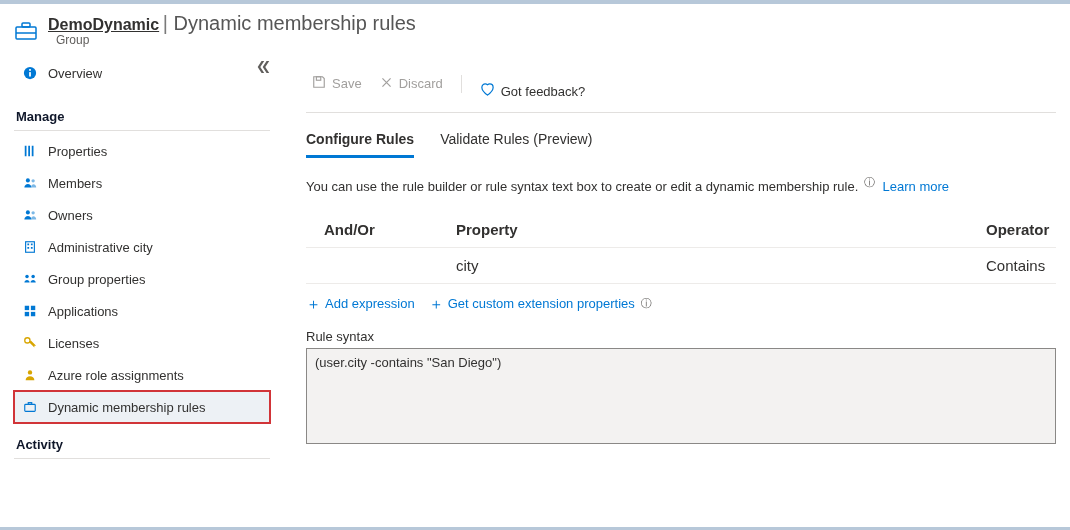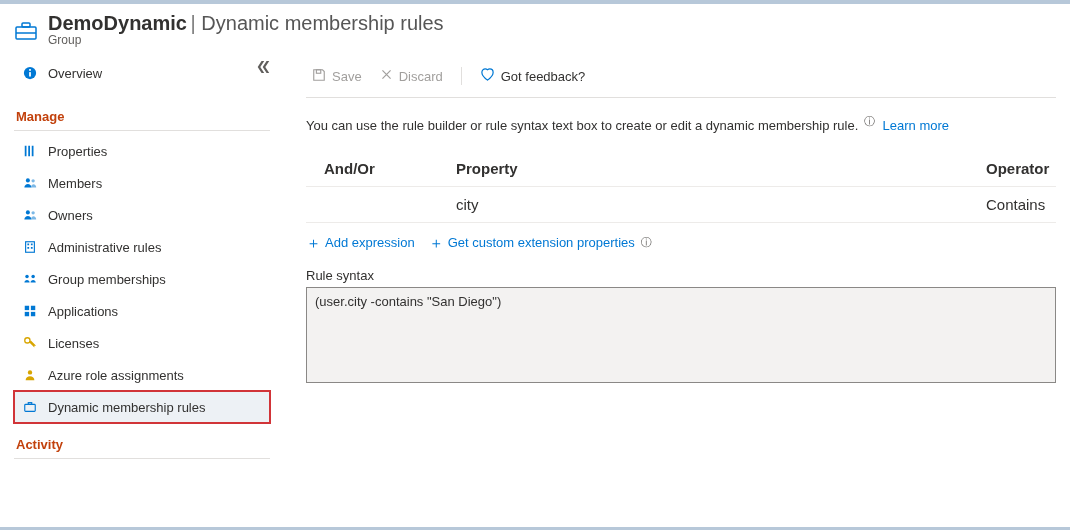--- a/index.html
+++ b/index.html
@@ -25,23 +25,24 @@
     align-items: center;
     gap: 10px;
     padding-bottom: 2px;
   }
   .header-icon {
     width: 24px; height: 20px;
     color: #0078d4;
     margin-top: 2px;
   }
   .header-title {
-    font-size: 20px;
+    font-size: 16px;
     font-weight: 600;
     color: #323130;
+    text-decoration: underline;
   }
   .header-sep {
     font-size: 20px;
     color: #7a7a7a;
     font-weight: 300;
   }
   .header-sub {
     font-size: 20px;
     color: #565656;
     font-weight: 400;
@@ -92,21 +93,21 @@
     width: 16px; height: 16px;
     display: inline-flex;
     align-items: center;
     justify-content: center;
     flex: none;
     color: #0078d4;
   }
   .section-label {
     font-size: 13px;
     font-weight: 600;
-    color: #c2410c;
+    color: #0f172a;
     padding: 14px 8px 6px 2px;
     border-bottom: 1px solid #e1dfdd;
     margin-bottom: 4px;
   }
   .section-label.first { padding-top: 20px; }
 
   .main {
     flex: 1;
     padding-left: 28px;
     padding-top: 2px;
@@ -135,20 +136,21 @@
     margin: 0 6px;
   }
   .cmd-link {
     display: inline-flex;
     align-items: center;
     gap: 6px;
     color: #323130;
     font-size: 13px;
     padding: 2px 6px;
     cursor: pointer;
+    margin-top: 15px;
   }
   .cmd-link .ico { color: #0078d4; }
 
   .tabs {
     display: flex;
     gap: 26px;
     margin-top: 14px;
     font-size: 14px;
     border-bottom: 1px solid transparent;
   }
@@ -235,21 +237,21 @@
           <rect x="8" y="2" width="8" height="4" rx="1" fill="none" stroke="currentColor" stroke-width="1.5"></rect>
           <line x1="2" y1="12" x2="22" y2="12" stroke="currentColor" stroke-width="1.5"></line>
         </svg>
     </span>
     <div>
       <div>
         <span class="header-title">DemoDynamic</span>
         <span class="header-sep"> | </span>
         <span class="header-sub">Dynamic membership rules</span>
       </div>
-      <div class="subheader" style="margin-left:0">Group</div>
+      <div class="subheader" style="margin-left:8px">Group</div>
     </div>
   </div>
 
   <div class="body">
     <div class="sidebar">
       <span class="collapse-chevrons">❮❮</span>
 
       <div class="nav-item">
         <span class="nav-icon">
           <svg viewBox="0 0 16 16" width="14" height="14">
@@ -298,32 +300,32 @@
       <div class="nav-item">
         <span class="nav-icon">
           <svg viewBox="0 0 16 16" width="14" height="14">
               <rect x="3" y="2" width="10" height="12" fill="none" stroke="#0078d4" stroke-width="1.3"></rect>
               <rect x="5" y="4" width="2" height="2" fill="#0078d4"></rect>
               <rect x="9" y="4" width="2" height="2" fill="#0078d4"></rect>
               <rect x="5" y="8" width="2" height="2" fill="#0078d4"></rect>
               <rect x="9" y="8" width="2" height="2" fill="#0078d4"></rect>
             </svg>
         </span>
-        <span>Administrative rules</span>
+        <span>Administrative city</span>
       </div>
       <div class="nav-item">
         <span class="nav-icon">
           <svg viewBox="0 0 16 16" width="15" height="14">
               <circle cx="4" cy="5" r="2" fill="#0078d4"></circle>
               <circle cx="11" cy="5" r="2" fill="#0078d4"></circle>
               <path d="M1 12c0-2 1.5-3 3-3s3 1 3 3z" fill="#0078d4"></path>
               <path d="M8 12c0-2 1.5-3 3-3s3 1 3 3z" fill="#0078d4"></path>
             </svg>
         </span>
-        <span>Group memberships</span>
+        <span>Group properties</span>
       </div>
       <div class="nav-item">
         <span class="nav-icon">
           <svg viewBox="0 0 16 16" width="14" height="14">
               <rect x="2" y="2" width="5" height="5" fill="#0078d4"></rect>
               <rect x="9" y="2" width="5" height="5" fill="#0078d4"></rect>
               <rect x="2" y="9" width="5" height="5" fill="#0078d4"></rect>
               <rect x="9" y="9" width="5" height="5" fill="#0078d4"></rect>
             </svg>
         </span>
@@ -383,20 +385,24 @@
         <span class="cmd-link">
           <span class="ico">
             <svg viewBox="0 0 16 16" width="15" height="15">
                 <path d="M8 14S2 9.5 2 5.8C2 3.7 3.6 2 5.6 2 6.9 2 8 2.9 8 2.9S9.1 2 10.4 2C12.4 2 14 3.7 14 5.8 14 9.5 8 14 8 14z" fill="none" stroke="currentColor" stroke-width="1.3"></path>
               </svg>
           </span>
           <span>Got feedback?</span>
         </span>
       </div>
 
+      <div class="tabs">
+        <div class="tab active">Configure Rules</div>
+        <div class="tab">Validate Rules (Preview)</div>
+      </div>
 
       <div class="desc">
         <span>You can use the rule builder or rule syntax text box to create or edit a dynamic membership rule.</span>
         <span class="info-ico">ⓘ</span>
         <span class="link">Learn more</span>
       </div>
 
       <div class="table">
         <div class="thead">
           <div class="col-andor">And/Or</div>

